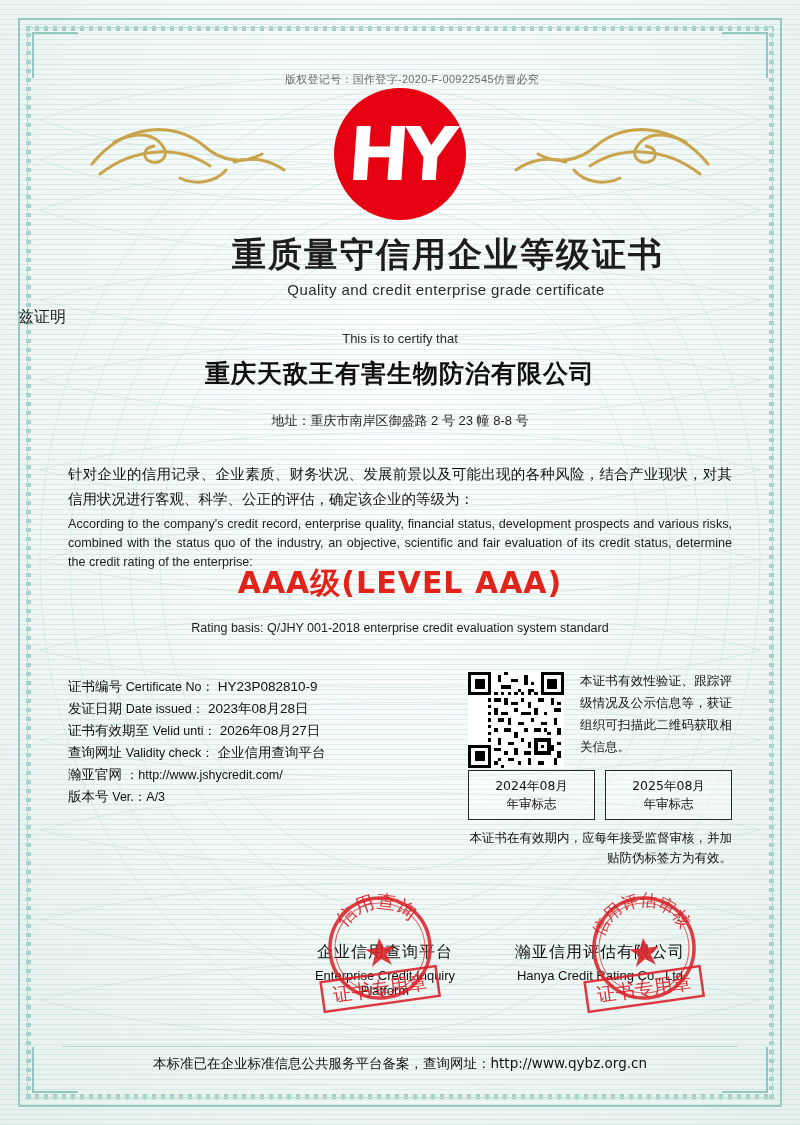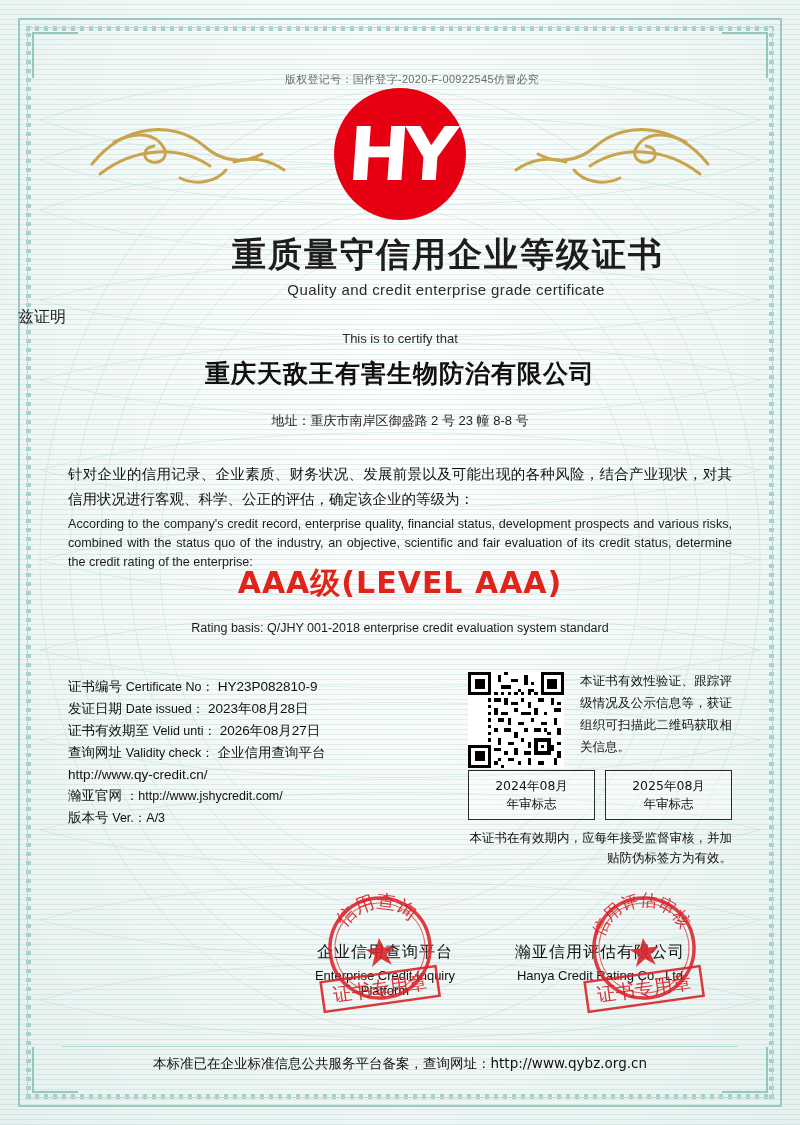--- a/index.html
+++ b/index.html
@@ -447,23 +447,20 @@
     </div>
     <div class="row">
       <span class="lbl-cn">证书有效期至</span>
       <span class="lbl-en">Velid unti：</span>
       <span class="val">2026年08月27日</span>
     </div>
     <div class="row">
       <span class="lbl-cn">查询网址</span>
       <span class="lbl-en">Validity check：</span>
       <span class="val">企业信用查询平台</span>
-    </div>
-    <div class="row">
-      <span>http://www.qy-credit.cn/</span>
     </div>
     <div class="row">
       <span class="lbl-cn">瀚亚官网</span>
       <span class="lbl-en">：http://www.jshycredit.com/</span>
     </div>
     <div class="row">
       <span class="lbl-cn">版本号</span>
       <span class="lbl-en">Ver.：A/3</span>
     </div>
   </div>

